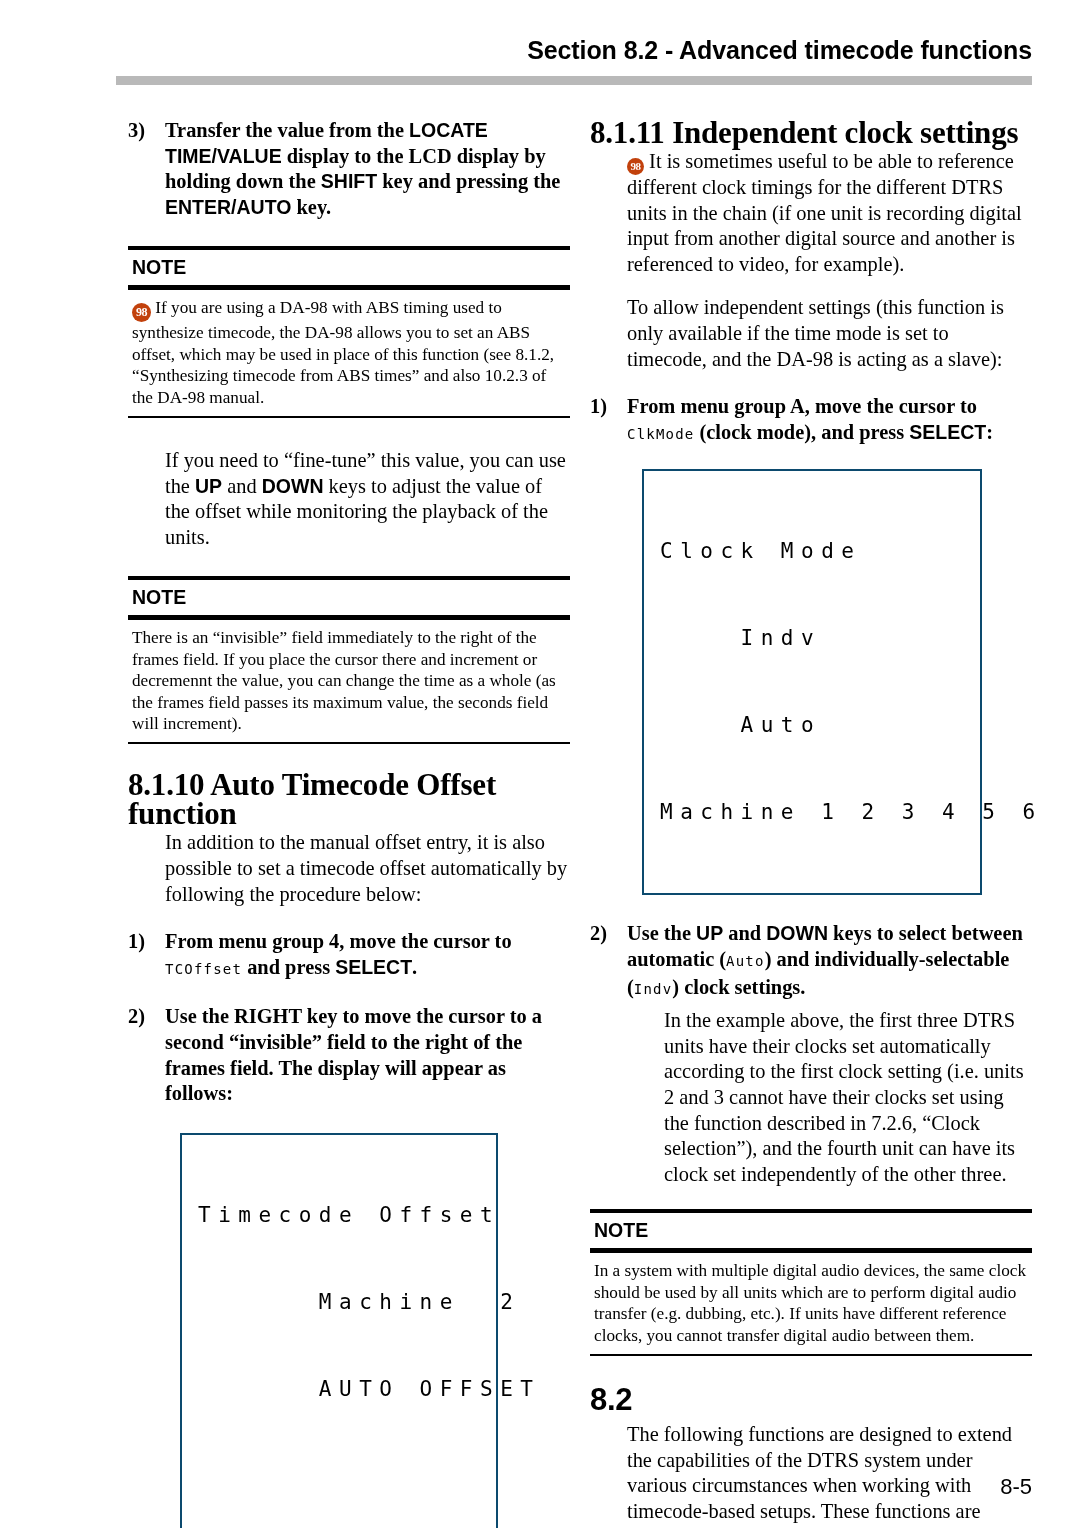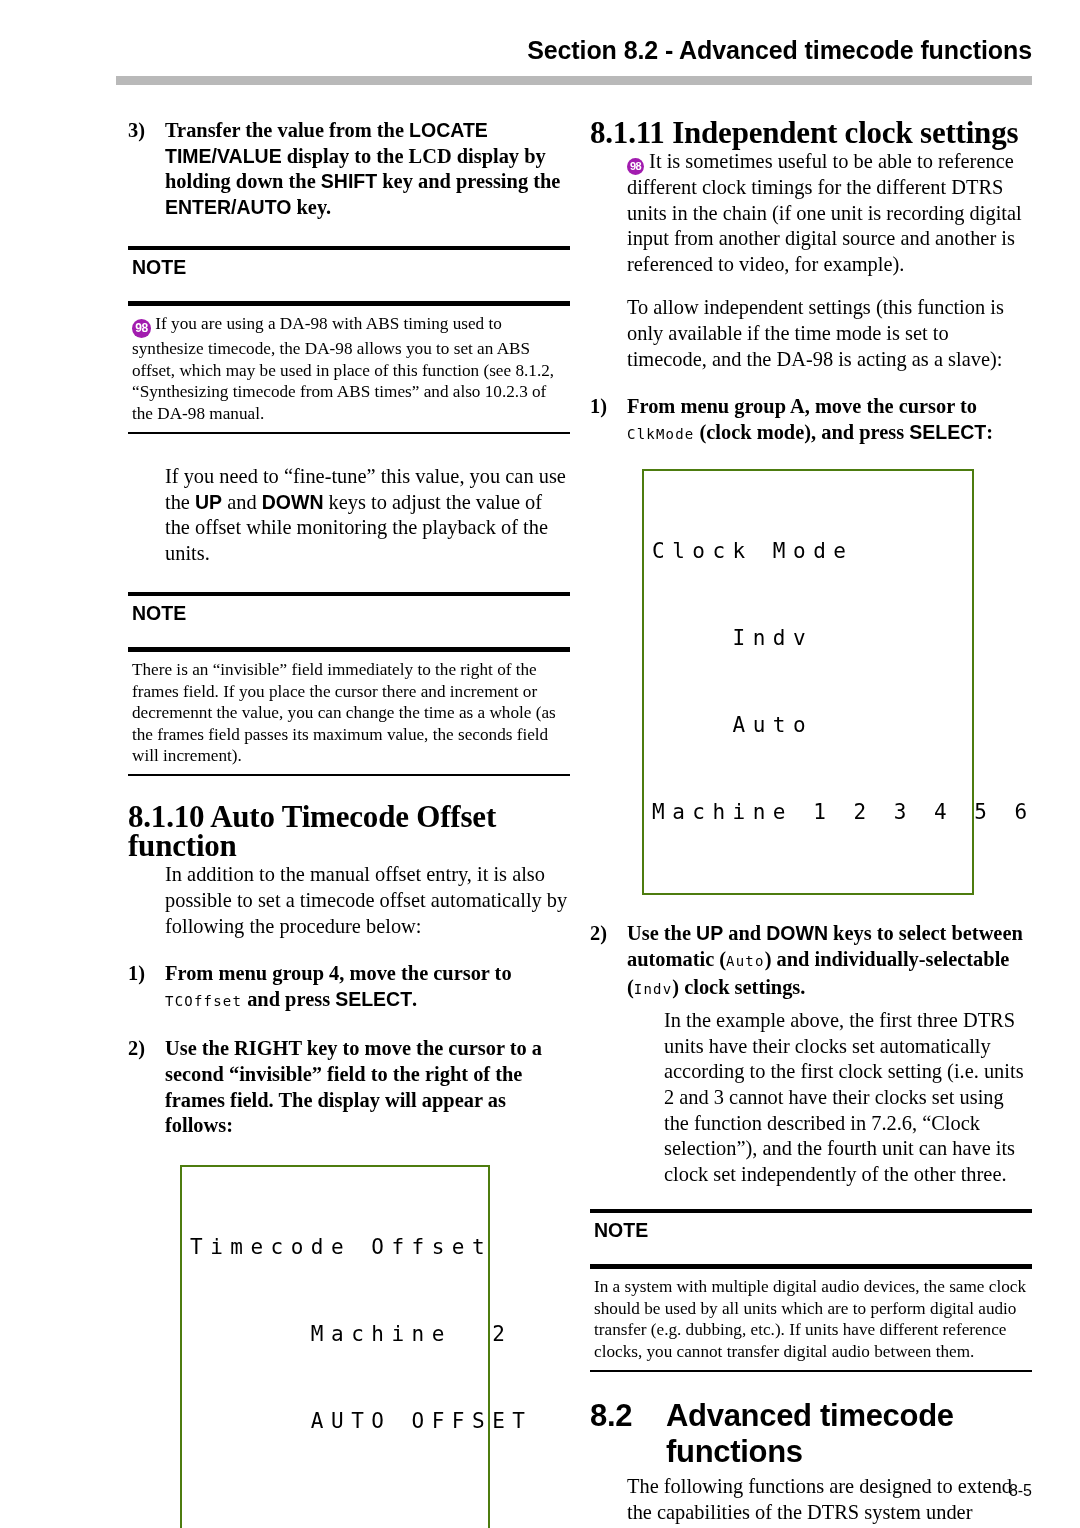--- a/index.html
+++ b/index.html
@@ -132,72 +132,72 @@
   }
   .note-rule-bot {
     height: 2px;
     background: #000;
   }
   .note-label {
     font-family: "Liberation Sans", sans-serif;
     font-weight: bold;
     font-size: 19.5px;
     line-height: 22px;
-    padding: 6px 0 23px 4px;
+    padding: 6px 0 7px 4px;
   }
   .note-body {
     font-size: 17.2px;
     line-height: 21.4px;
     padding: 7px 2px 8px 4px;
   }
 
   
   .badge98 {
     display: inline-block;
     width: 19px;
     height: 19px;
     border-radius: 50%;
-    background: #a21caf;
+    background: #c2410c;
     color: #fff;
-    font-family: Liberation Sans, sans-serif;
+    font-family: Liberation Serif, serif;
     font-weight: bold;
     font-size: 12px;
     line-height: 19px;
     text-align: center;
     vertical-align: -3px;
     letter-spacing: -0.5px;
   }
   .badge98.sm {
     width: 17px;
     height: 17px;
     font-size: 11px;
     line-height: 17px;
     vertical-align: -2px;
   }
 
   
   .lcd-panel {
-    border: 2px solid #4d7c0f;
+    border: 2px solid #0c4a6e;
     background: #fff;
     font-family: "DejaVu Sans Mono", monospace;
     font-size: 21px;
     line-height: 29px;
     letter-spacing: 7.5px;
-    padding: 8px 0 8px 8px;
+    padding: 8px 0 8px 16px;
     white-space: pre;
   }
   .lcd-line { height: 29px; }
 
   
   #page-footer {
     position: absolute;
     right: 48px;
     bottom: 28px;
     font-family: "Liberation Sans", sans-serif;
-    font-size: 16px;
+    font-size: 22px;
     font-weight: normal;
     text-align: right;
   }
 
   .sp6  { height: 6px; }
   .sp18 { height: 18px; }
   .sp22 { height: 22px; }
   .sp26 { height: 26px; }
   .sp30 { height: 30px; }
 </style>
@@ -317,20 +317,19 @@
     <div class="note-label">NOTE</div>
     <div class="note-rule-mid"></div>
     <div class="note-body">In a system with multiple digital audio devices, the same clock should be used by all units which are to perform digital audio transfer (e.g. dubbing, etc.). If units have different reference clocks, you cannot transfer digital audio between them.</div>
     <div class="note-rule-bot"></div>
   </div>
 
   <div class="sp26"></div>
 
   <h1 class="big-head">
     <span class="bh-num">8.2</span>
-    <span class="bh-txt">Advanced timecode functions</span>
   </h1>
 
   <div class="body-para indent-1">The following functions are designed to extend the capabilities of the DTRS system under various circumstances when working with timecode-based setups. These functions are described more fully in the DTRS manuals. Refer to the appropriate sections of these manuals for further information, if required.</div>
 
 </div>
 
 <div id="page-footer">8-5</div>
 
 </body></html>

